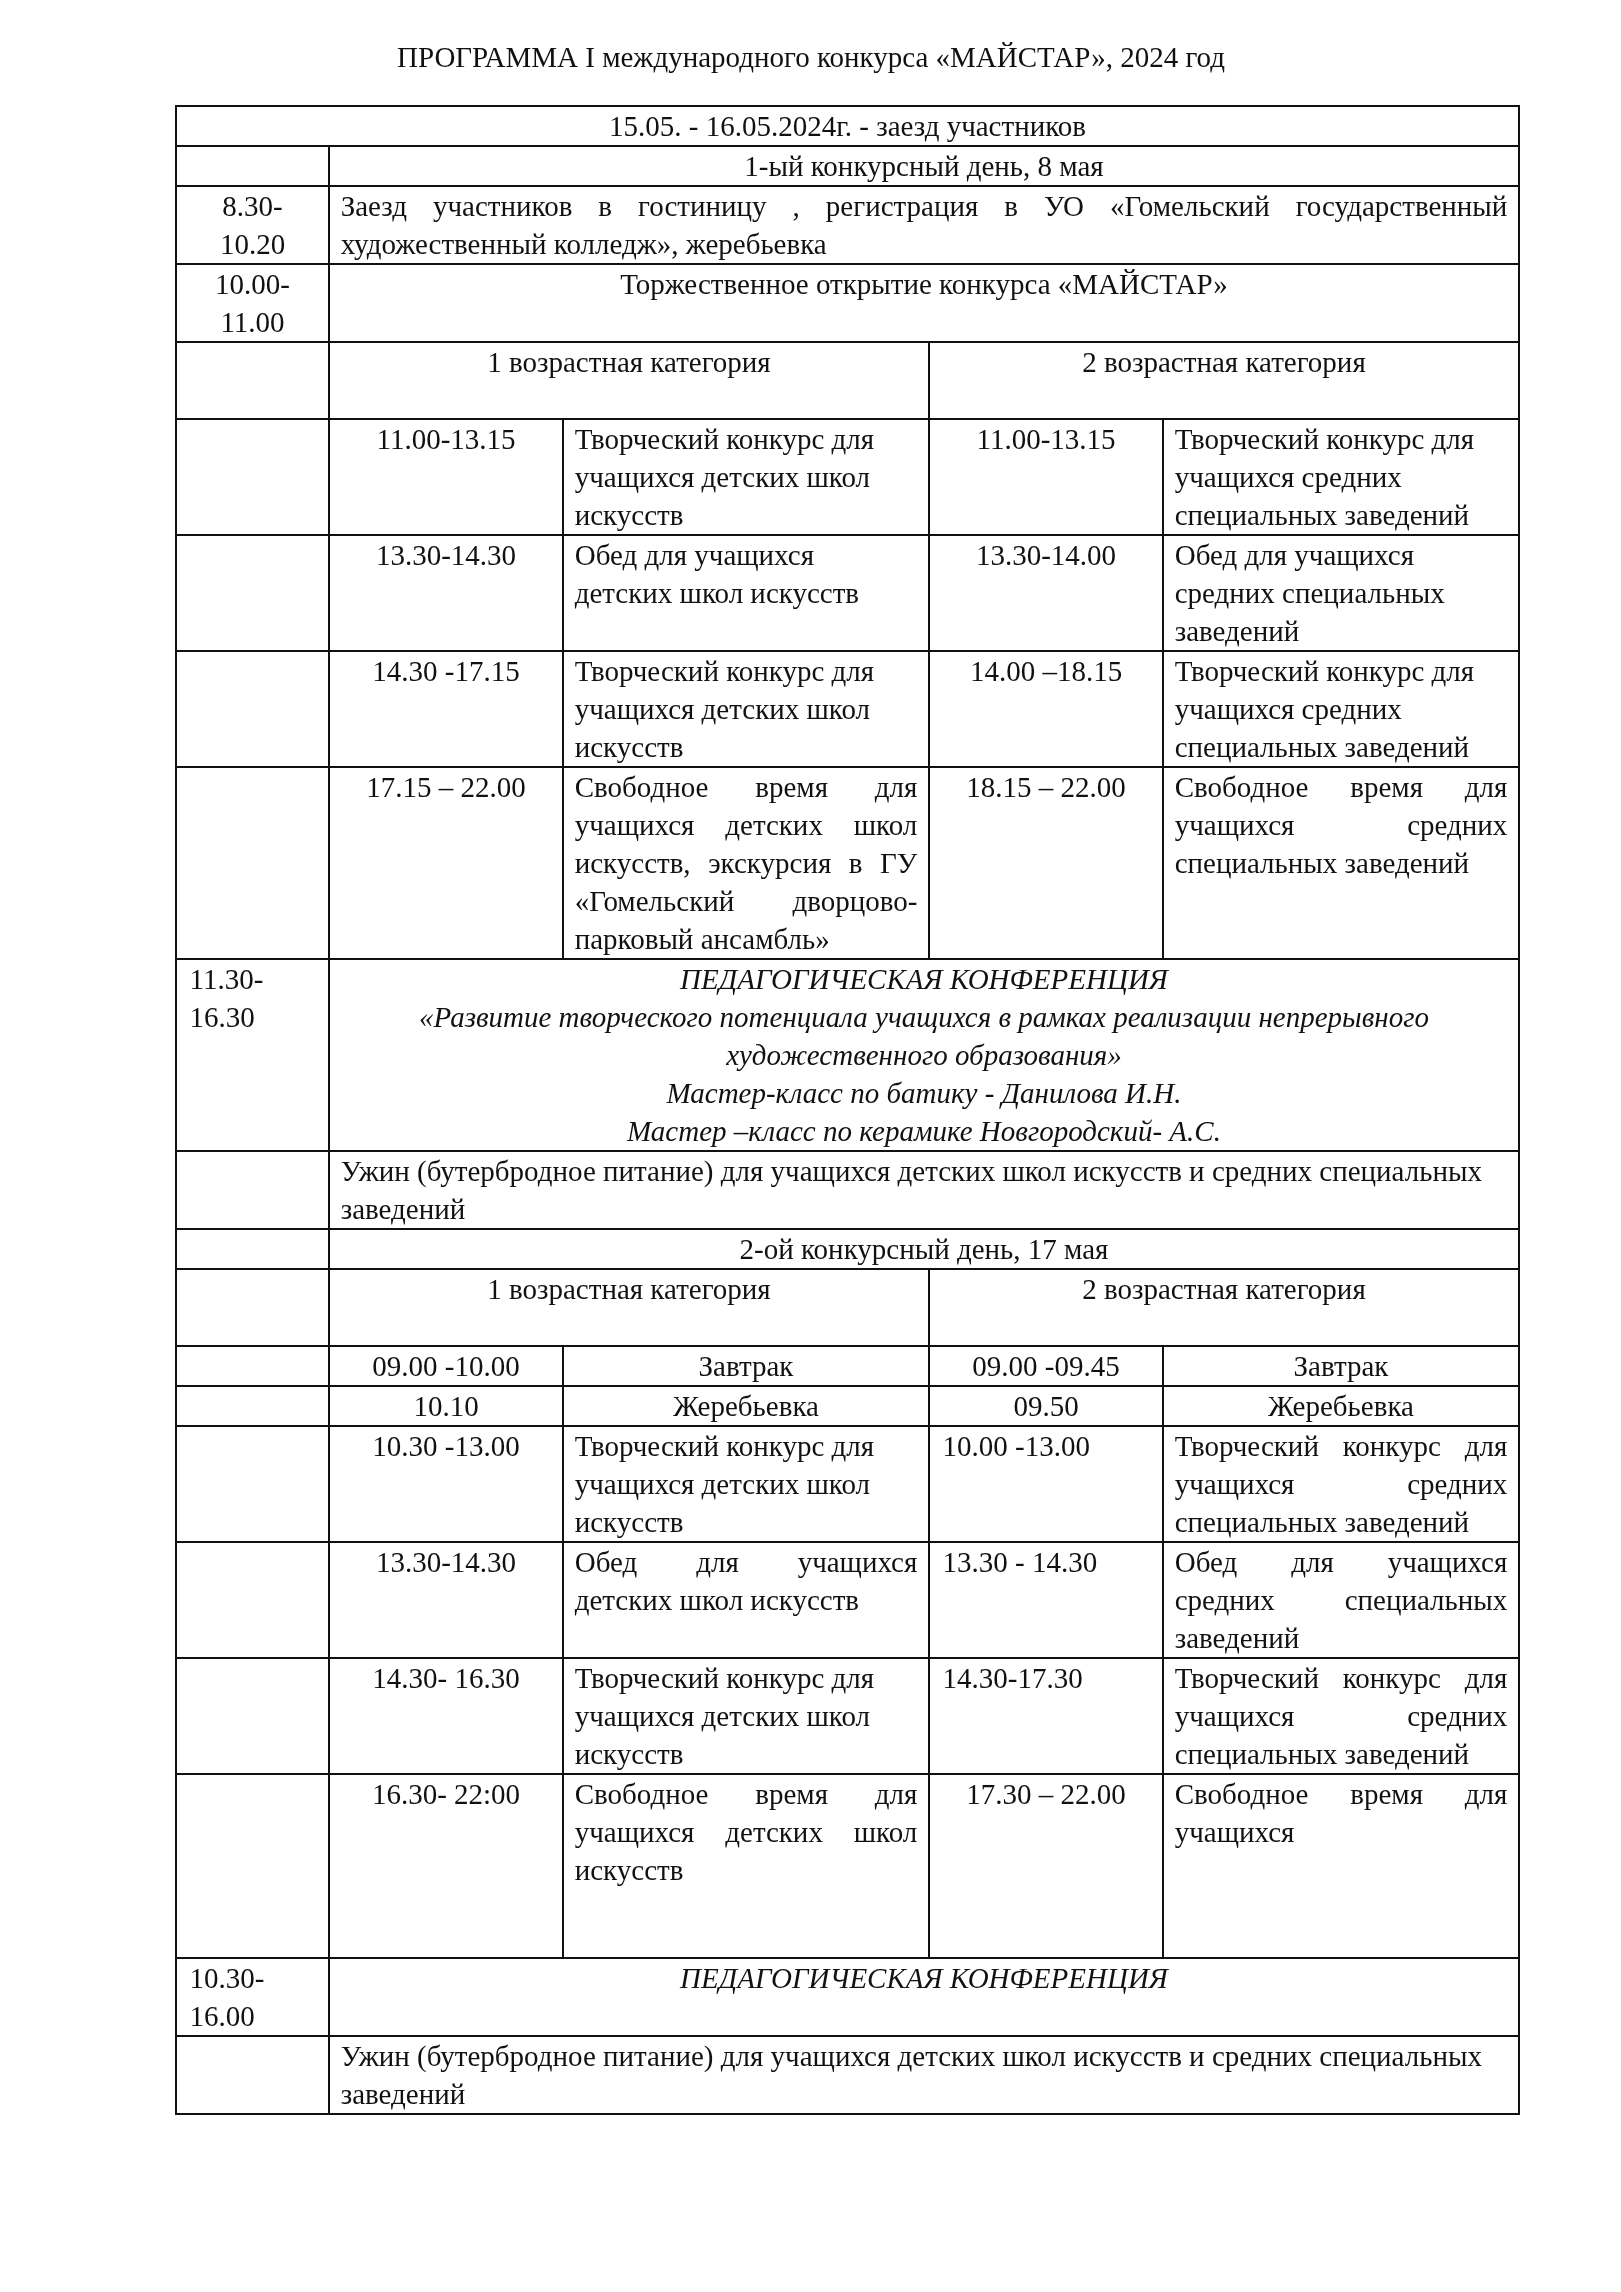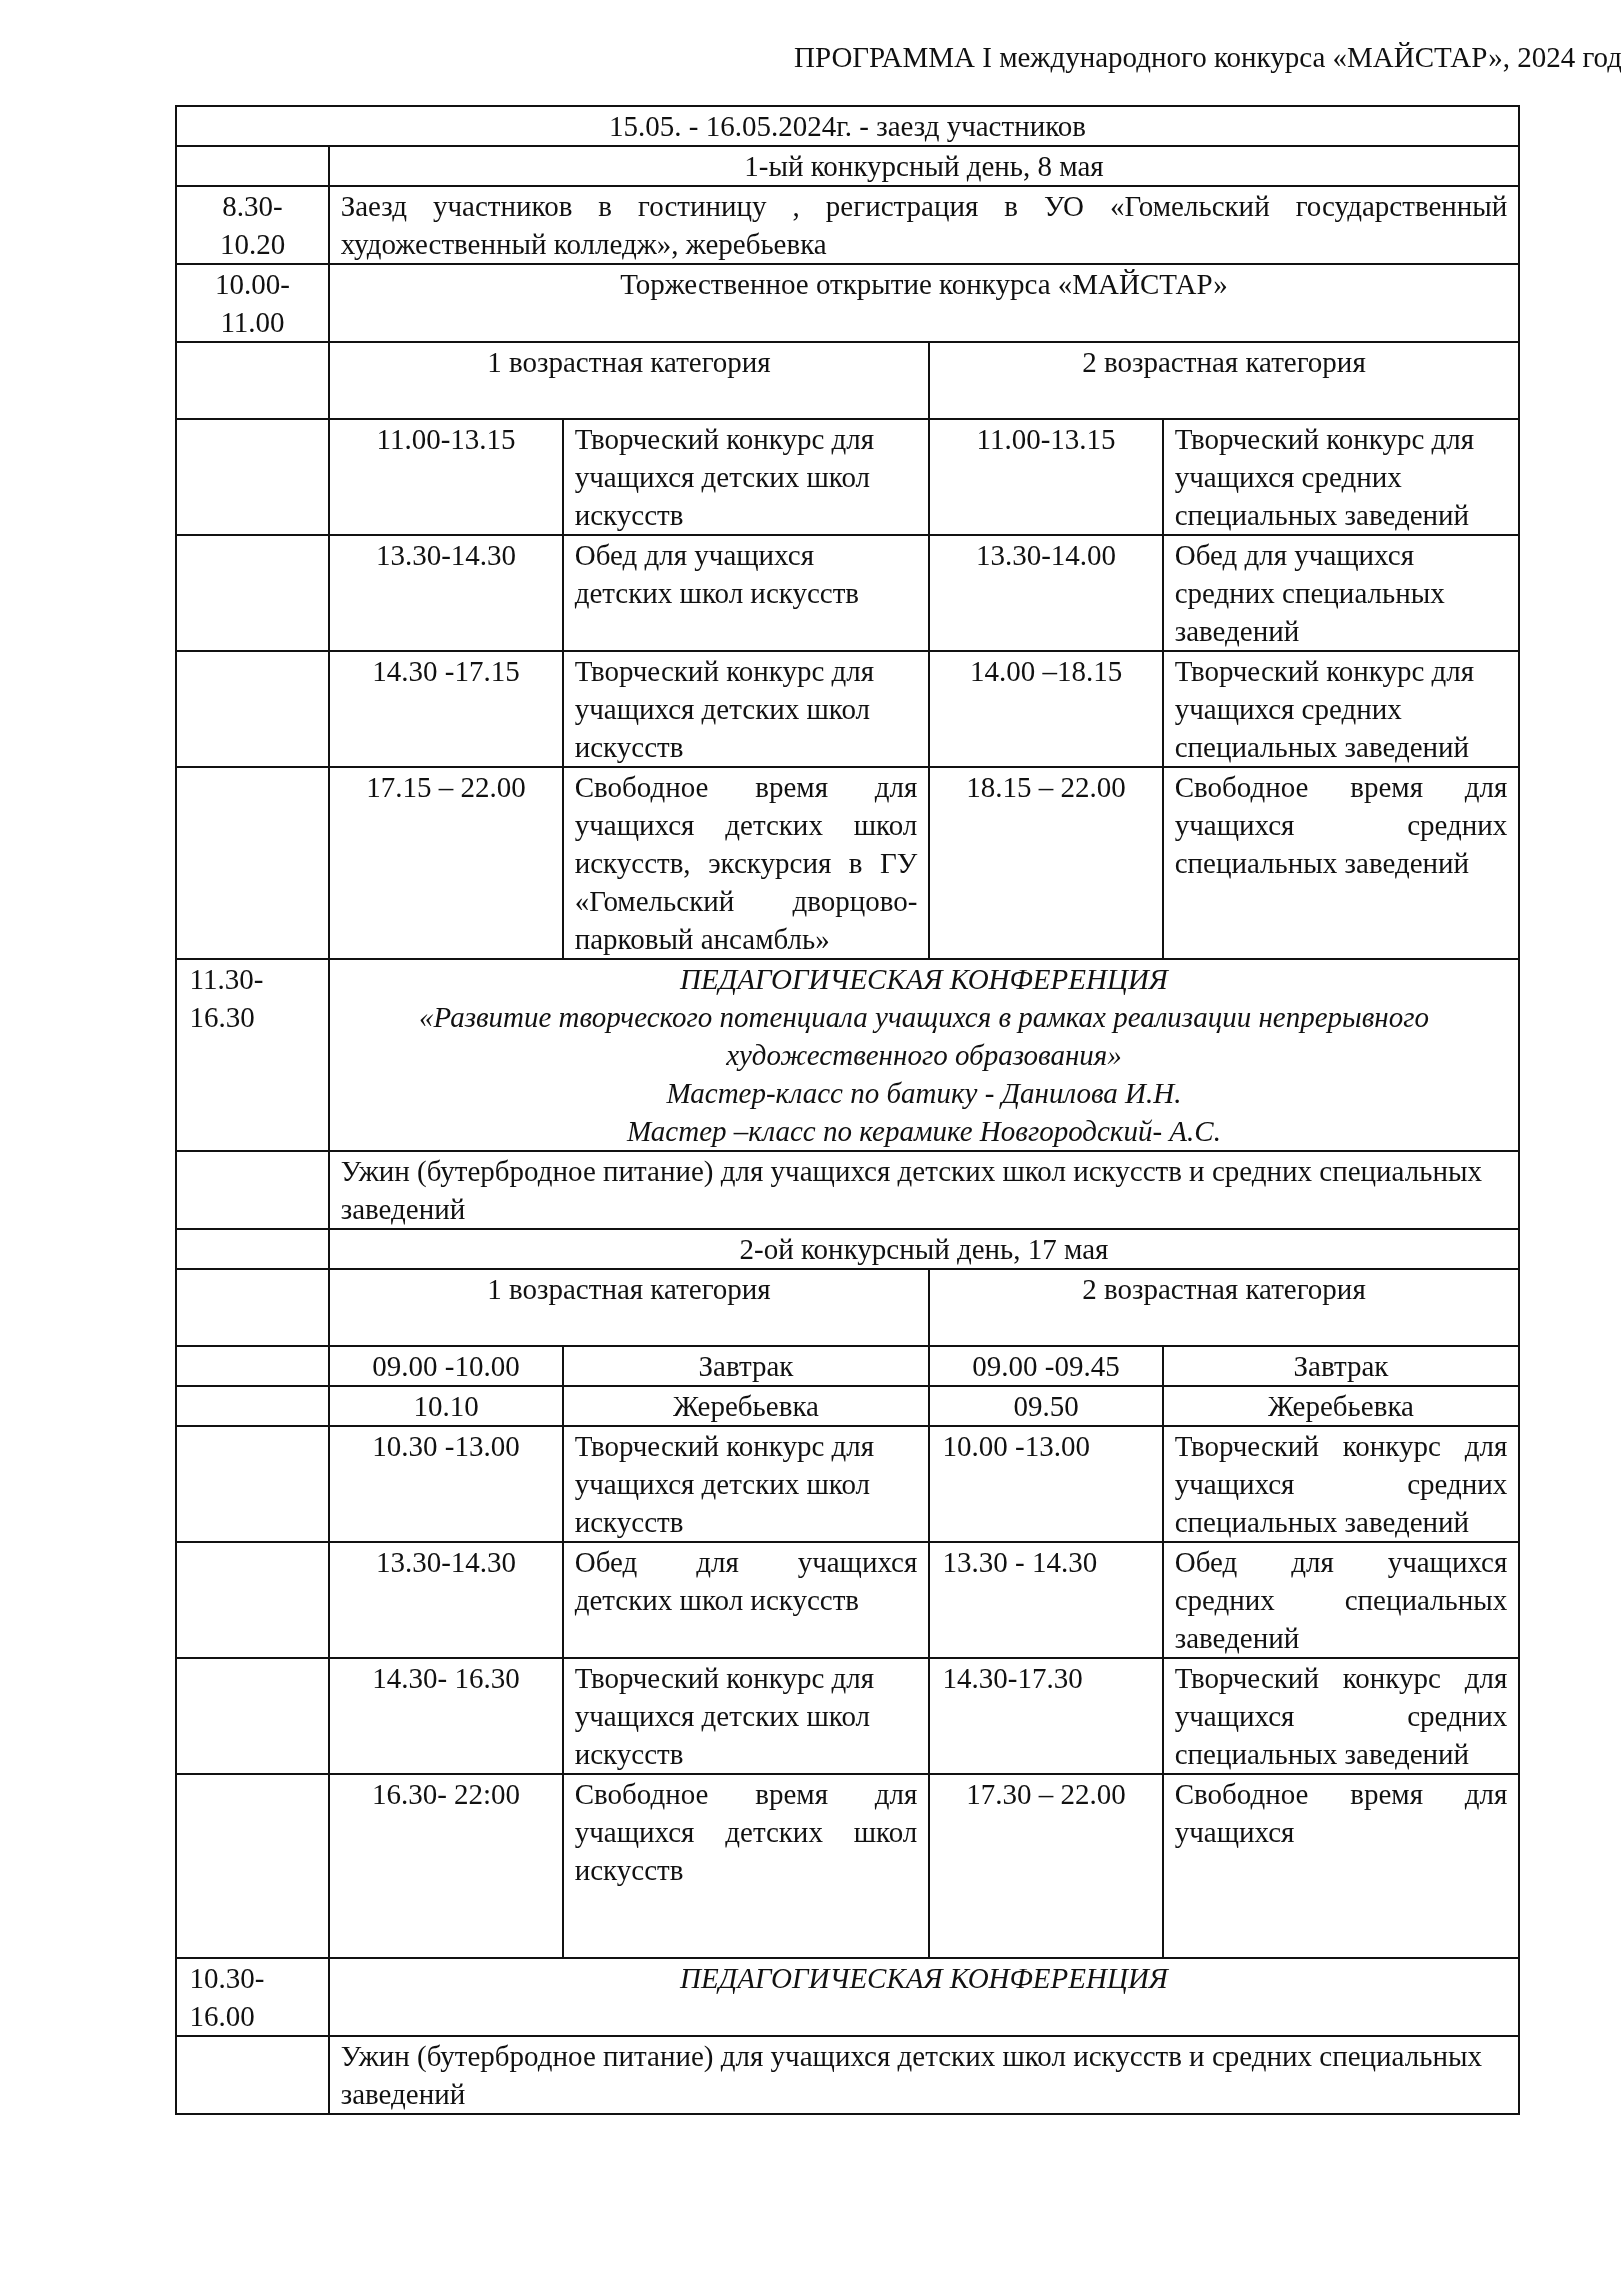--- a/index.html
+++ b/index.html
@@ -1,17 +1,17 @@
 <!DOCTYPE html>
 <html style="font-size:14.3px"><head>
 <meta charset="utf-8">
 <style>
   html, body { margin: 0; padding: 0; background: #ffffff; }
   body { width: 1622px; height: 2293px; position: relative; font-family: "Liberation Serif", serif; color: #111; }
-  .page-title { position: absolute; top: 39px; left: 0; width: 1622px; text-align: right; font-size: 29px; line-height: 36px; }
+  .page-title { position: absolute; top: 39px; left: 0; width: 1622px; text-align: center; font-size: 29px; line-height: 36px; }
   table.prog { position: absolute; top: 105px; left: 175px; width: 1343px; border-collapse: collapse; table-layout: fixed; font-size: 29px; line-height: 38px; }
   table.prog td { border: 2.2px solid #111; padding: 0 10.7px; vertical-align: top; }
   col.c-time { width: 153px; }
   col.c-t1 { width: 234px; }
   col.c-d1 { width: 366px; }
   col.c-t2 { width: 234px; }
   col.c-d2 { width: 356px; }
   .center { text-align: center; }
   .just { text-align: justify; }
   .ital { font-style: italic; }

